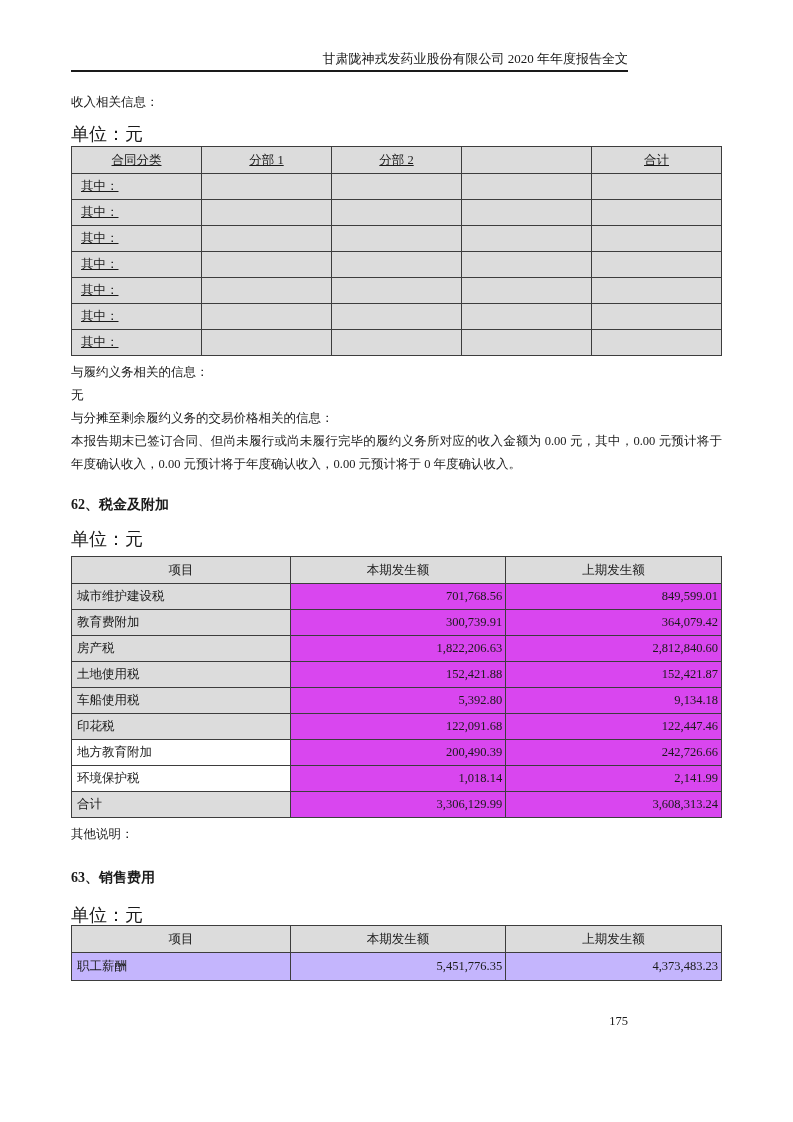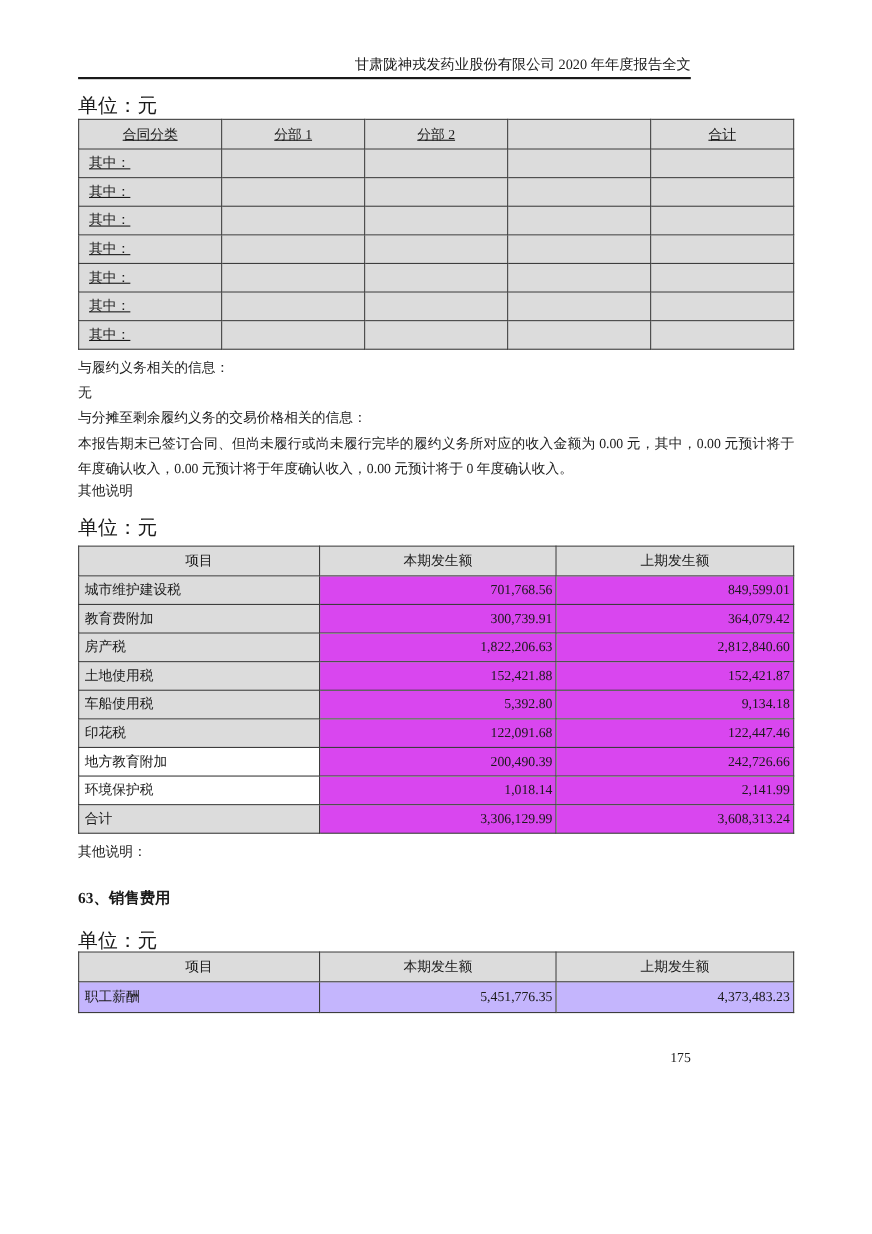--- a/index.html
+++ b/index.html
@@ -105,20 +105,21 @@
 <body>
 
 <div class="page">
 
   <div class="page-header">
     <span>甘肃陇神戎发药业股份有限公司 2020 年年度报告全文</span>
   </div>
 
   <div class="content">
 
+    <p class="body-line intro-line">收入相关信息：</p>
     <div class="unit-line">单位：元</div>
 
     <table class="tbl tbl-contract">
       <colgroup>
           <col style="width:20%">
           <col style="width:20%">
           <col style="width:20%">
           <col style="width:20%">
           <col style="width:20%">
         </colgroup>
@@ -181,22 +182,22 @@
             <td></td>
             <td></td>
         </tr>
       </tbody>
     </table>
 
     <p class="body-line note-after-table">与履约义务相关的信息：</p>
     <p class="body-line">无</p>
     <p class="body-line">与分摊至剩余履约义务的交易价格相关的信息：</p>
     <p class="para">本报告期末已签订合同、但尚未履行或尚未履行完毕的履约义务所对应的收入金额为 0.00 元，其中，0.00 元预计将于年度确认收入，0.00 元预计将于年度确认收入，0.00 元预计将于 0 年度确认收入。</p>
-    <p class="body-line" style="margin-top:0;">其他说明</p>
-
+
+    <h3 class="section-heading">62、税金及附加</h3>
     <div class="unit-line" style="margin-top:17px;">单位：元</div>
 
     <table class="tbl-tax">
       <colgroup>
           <col style="width:33.7%">
           <col style="width:33.1%">
           <col style="width:33.2%">
         </colgroup>
       <thead>
         <tr>

